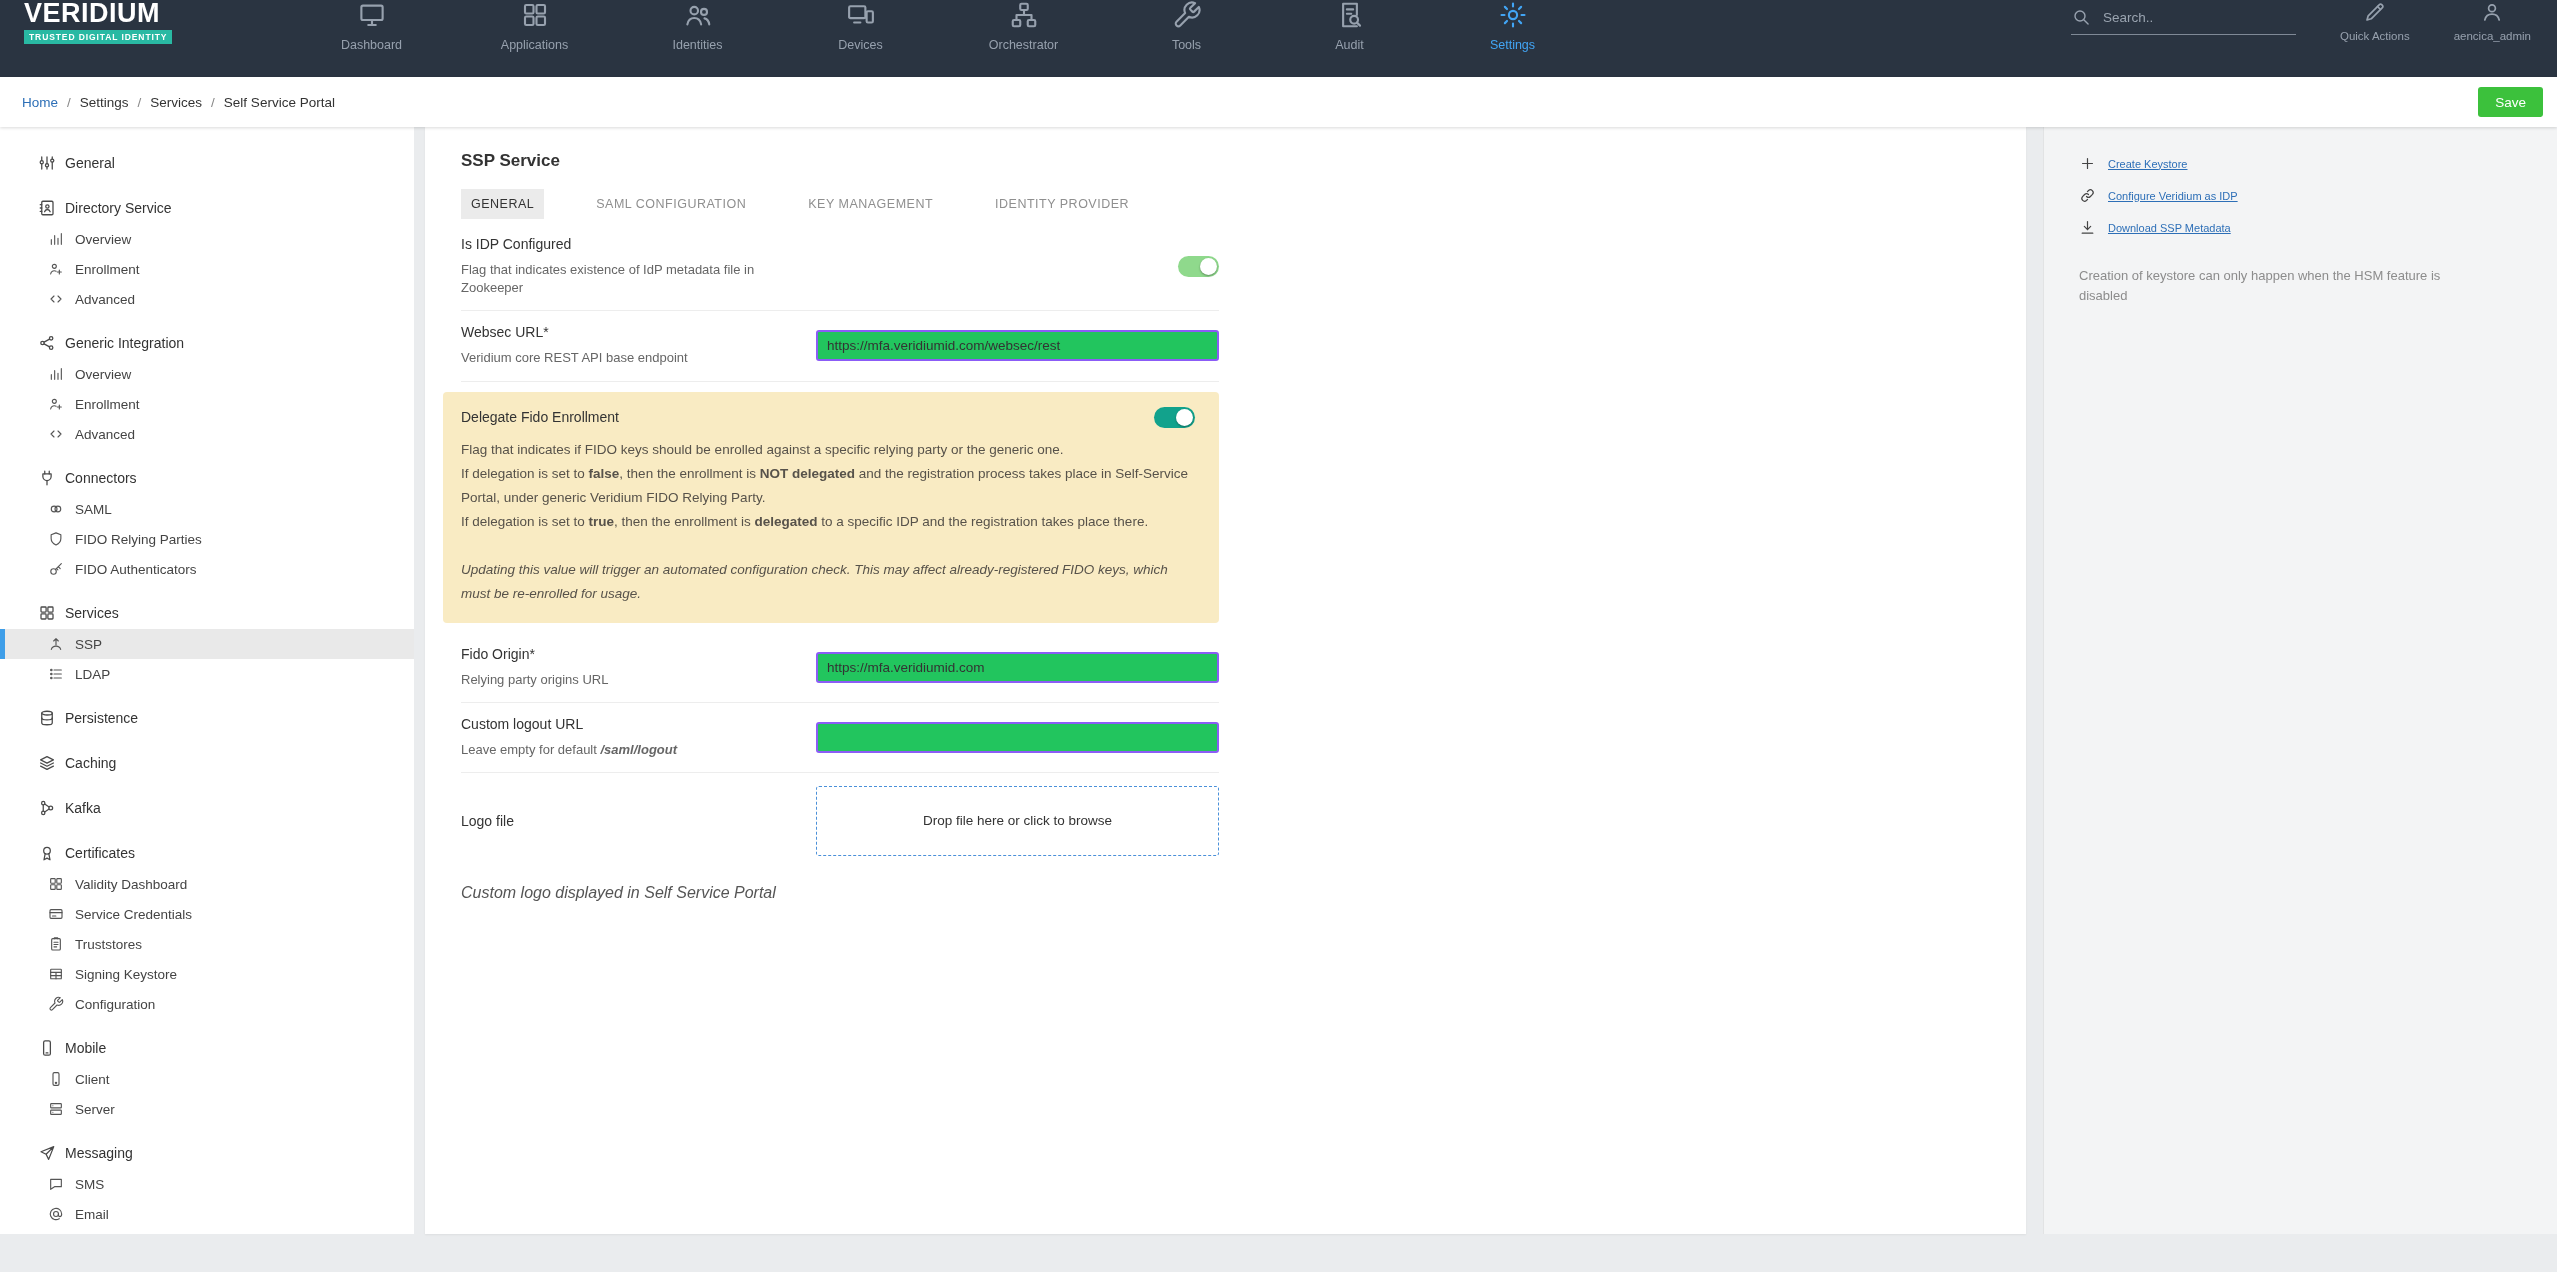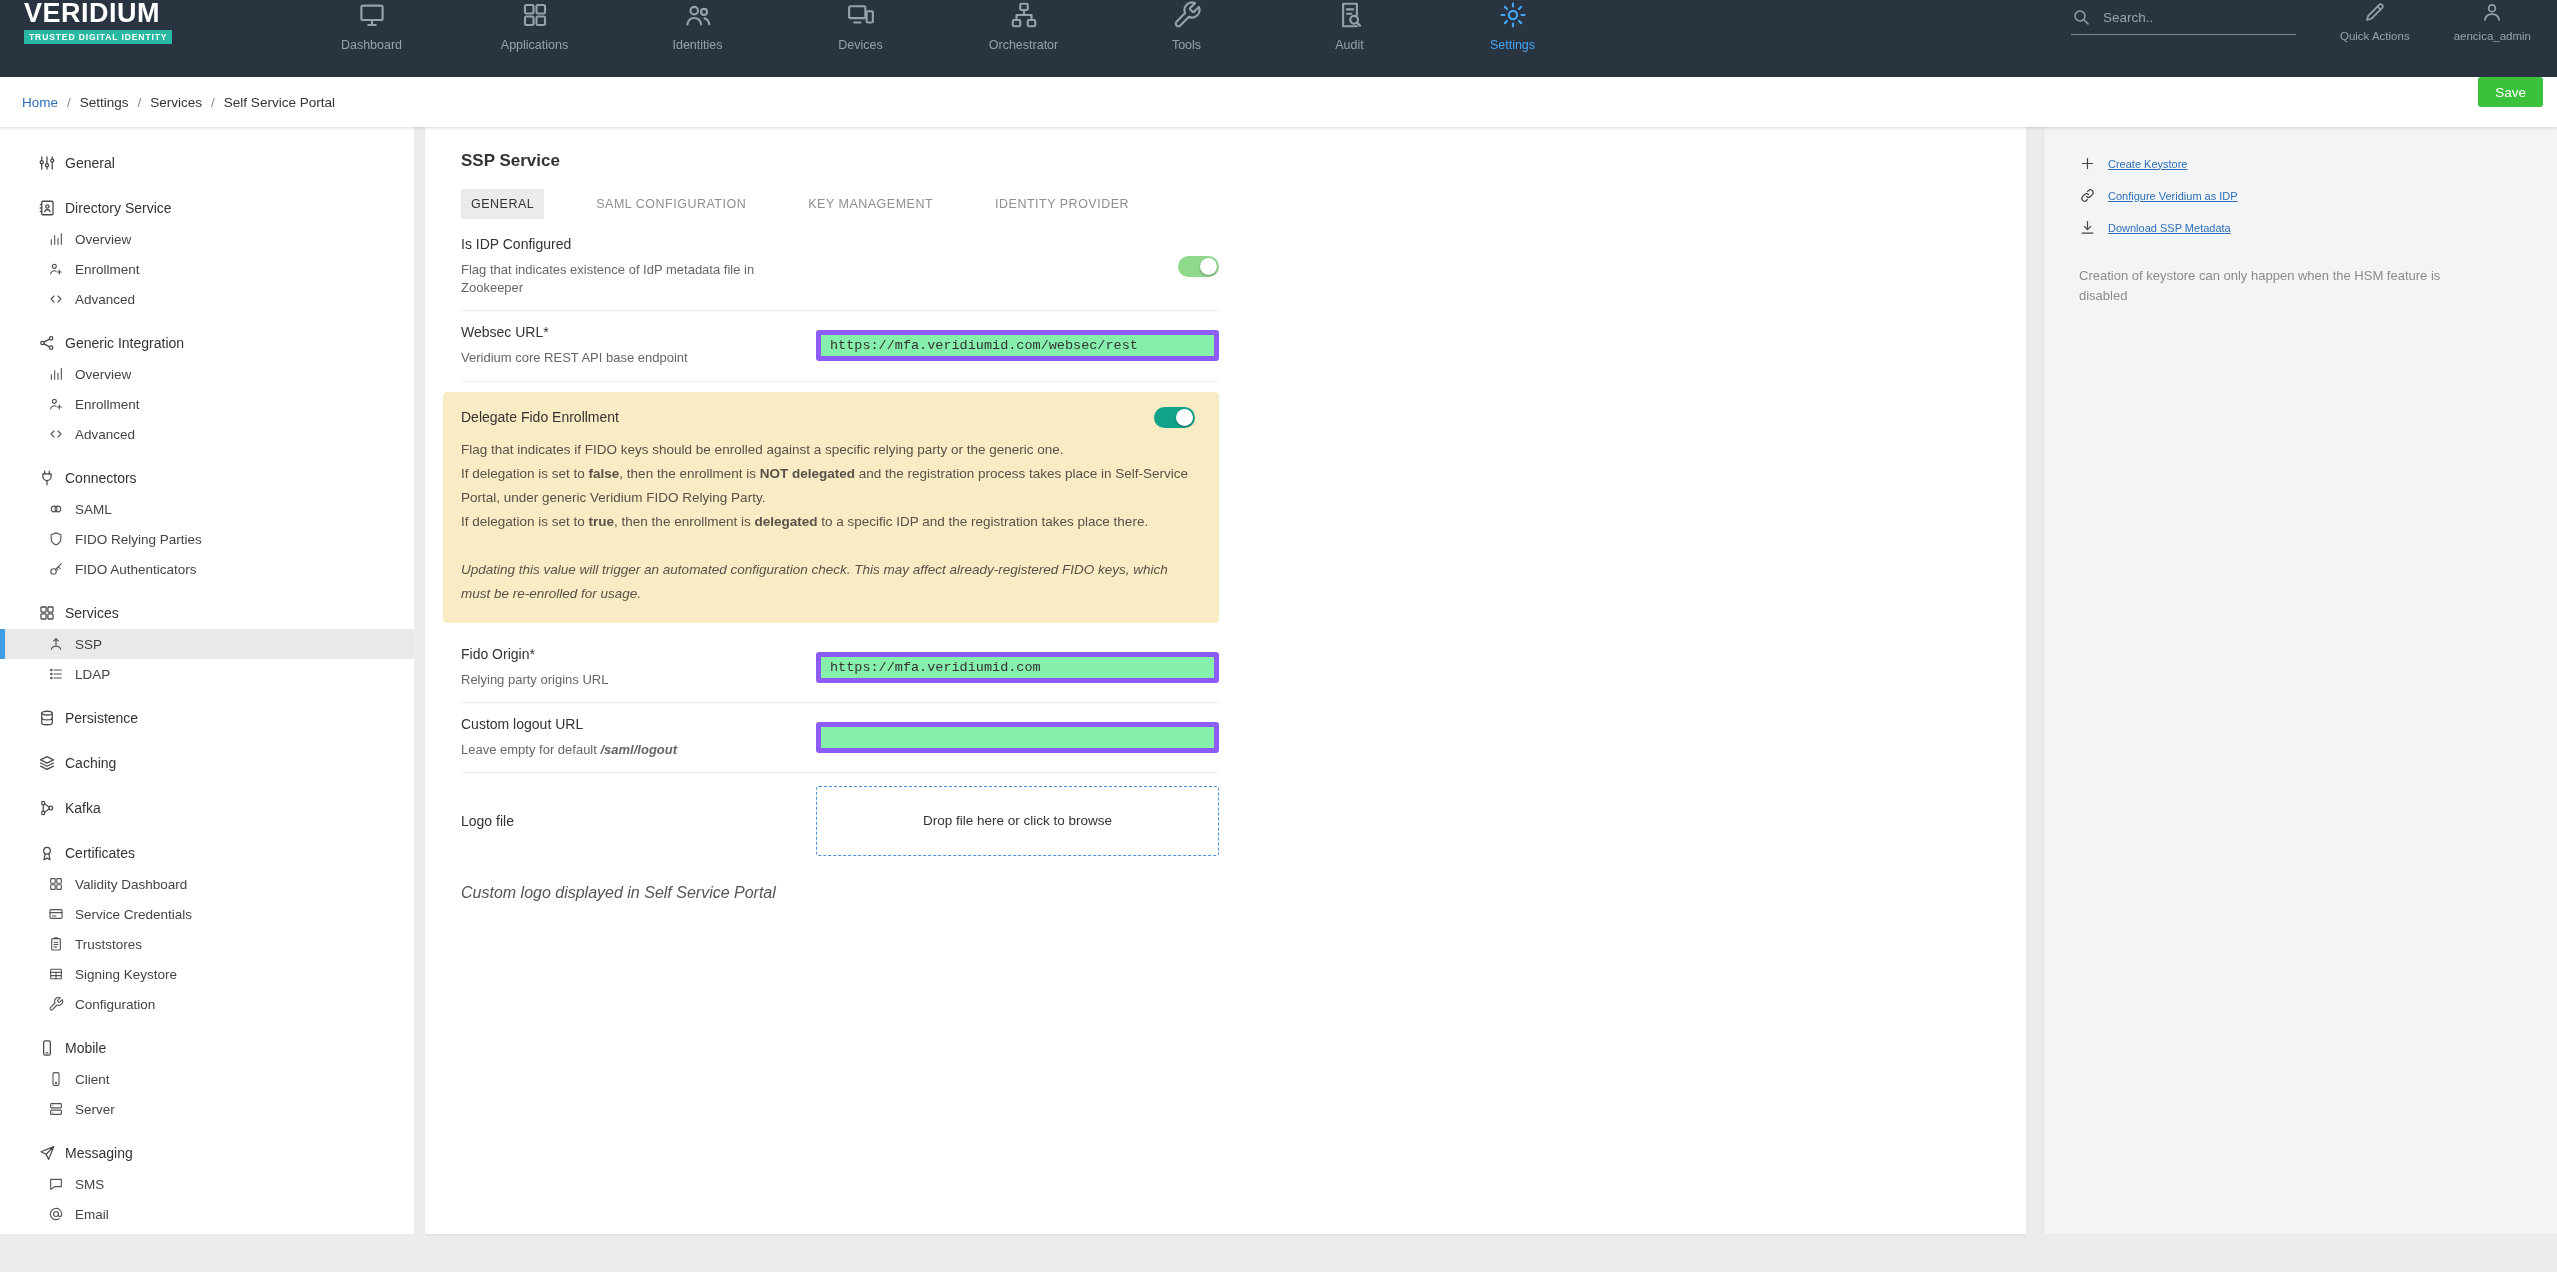--- a/index.html
+++ b/index.html
@@ -25,21 +25,21 @@
   .nav-right { margin-left:auto; display:flex; align-items:center; gap:44px; padding-right:26px; }
   .searchbox { display:flex; align-items:center; gap:10px; width:225px; border-bottom:1px solid #7f8996; padding-bottom:7px; color:#97a1ae; }
   .searchbox .nav-icon svg { width:20px; height:20px; }
   .searchbox input { flex:1; min-width:0; background:transparent; border:0; outline:0; color:#d6dbe1; font-size:13.5px; font-family:inherit; }
   .searchbox input::placeholder { color:#9aa4b0; }
   .nav-mini { display:flex; flex-direction:column; align-items:center; gap:6px; color:#97a1ae; cursor:pointer; }
   .nav-mini .nav-icon svg { width:24px; height:24px; }
   .mini-label { font-size:11.5px; }
 
   
-  .breadcrumb-bar { height:50px; background:#fff; display:flex; padding:0 14px 0 22px; box-shadow:0 1px 3px rgba(0,0,0,.15); position:relative; z-index:5; }
+  .breadcrumb-bar { height:50px; background:#fff; display:flex; align-items:center; padding:0 14px 0 22px; box-shadow:0 1px 3px rgba(0,0,0,.15); position:relative; z-index:5; }
   .crumbs { display:flex; align-items:center; gap:9px; font-size:13.5px; }
   .crumb { color:#333; }
   .crumb-link { color:var(--link-blue,#2d6fb7); cursor:pointer; }
   .crumb-sep { color:#888; }
   .save-btn { margin-left:auto; height:30px; padding:0 17px; background:var(--save-green,#3cc13c); border:0; border-radius:3px; color:#fff; font-size:13.5px; font-family:inherit; cursor:pointer; }
 
   
   .content { display:flex; height:1107px; align-items:stretch; }
 
   
@@ -62,21 +62,21 @@
   .tab.active { background:#ebebeb; color:#333; }
 
   .form { width:758px; margin-top:4px; }
   .form-row { display:flex; align-items:center; padding:13px 0; border-bottom:1px solid #ededed; }
   .form-row.no-border { border-bottom:0; }
   .field-info { width:355px; flex:none; padding-right:24px; }
   .field-label { font-size:14px; color:#333; }
   .field-desc { margin-top:9px; font-size:13px; color:#666; line-height:1.4; }
   .field-control { flex:1; display:flex; align-items:center; }
   .control-end { justify-content:flex-end; }
-  .text-input { width:100%; height:31px; border:5px solid #8b5cf6; border-radius:3px; padding:0 9px; font-size:13.5px; color:#333; font-family:Liberation Mono, monospace; outline:none; background:#86efac; }
+  .text-input { width:100%; height:31px; border:2px solid #8b5cf6; border-radius:3px; padding:0 9px; font-size:13.5px; color:#333; font-family:Liberation Sans, sans-serif; outline:none; background:#22c55e; }
 
   .toggle { width:41px; height:21px; border-radius:11px; position:relative; cursor:pointer; background:#ccc; flex:none; }
   .toggle .knob { position:absolute; top:2px; left:2px; width:17px; height:17px; border-radius:50%; background:#fff; box-shadow:0 1px 2px rgba(0,0,0,.35); }
   .toggle.on .knob { left:auto; right:2px; }
 
   .form-highlight { margin:10px 0 10px -18px; width:calc(100% + 18px); background:var(--highlight-bg,#f9ebc3); border-radius:4px; padding:15px 24px 17px 18px; }
   .hl-head { display:flex; align-items:center; justify-content:space-between; }
   .hl-body { margin-top:10px; font-size:13.5px; color:#57524a; line-height:24px; }
   .hl-body p { margin:0; }
   .hl-body p.spaced { margin-top:24px; }

